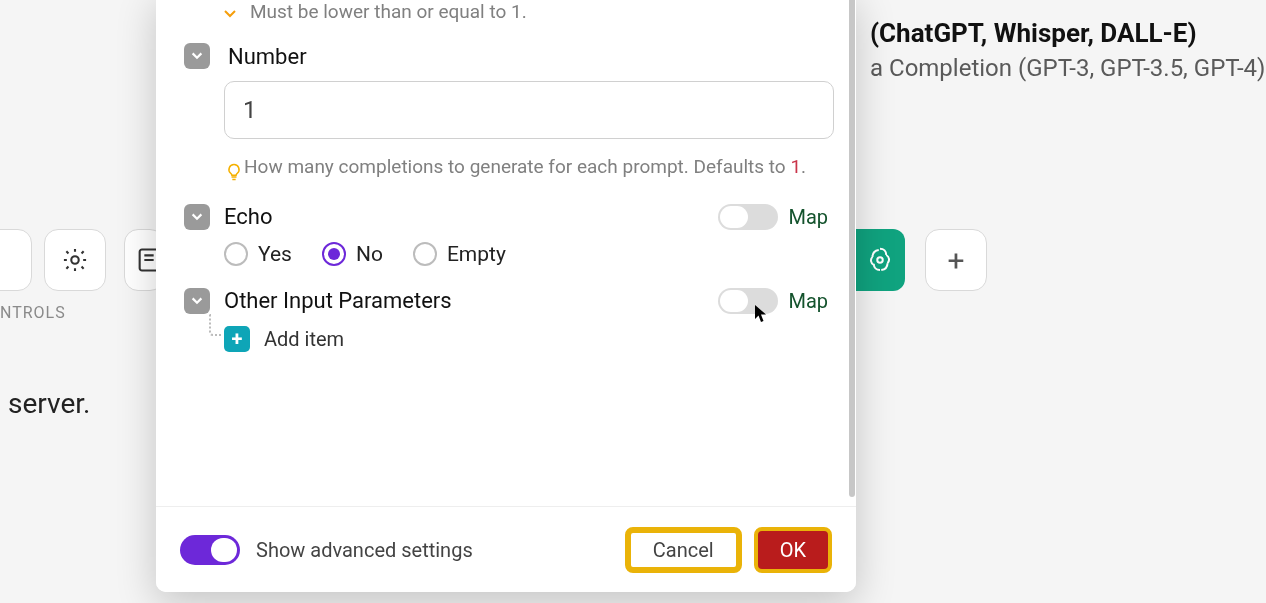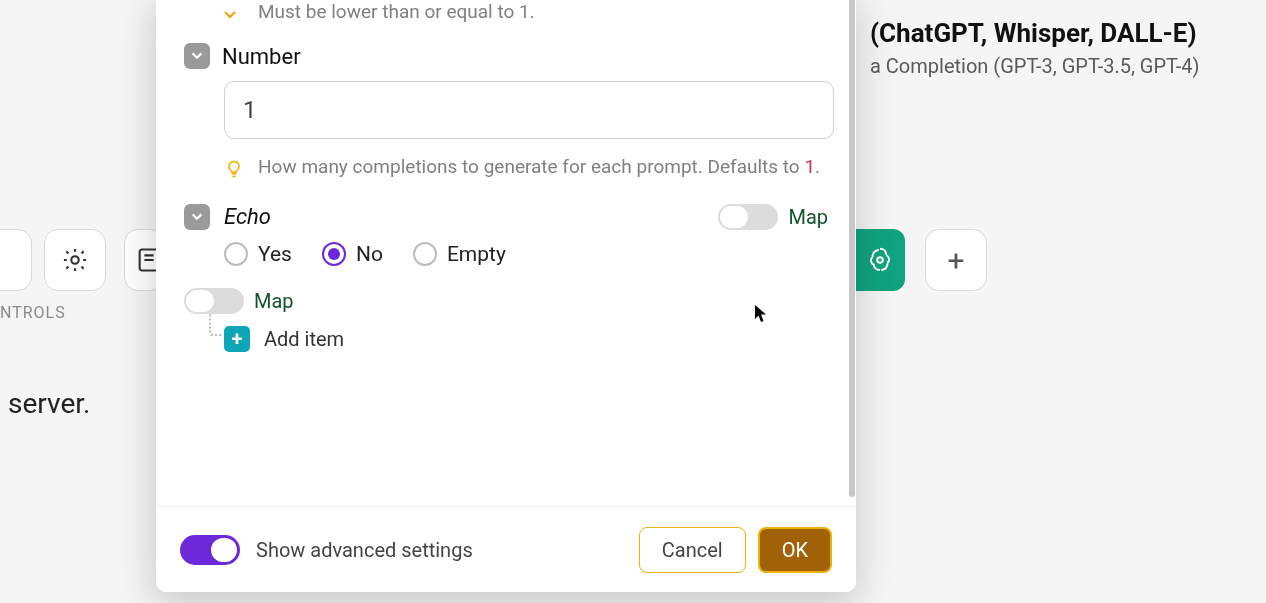--- a/index.html
+++ b/index.html
@@ -17,21 +17,21 @@
     top: 18px;
     left: 870px;
     font-size: 26px;
     font-weight: 700;
     color: #111;
   }
   .bg-subtitle {
     position: absolute;
     top: 54px;
     left: 870px;
-    font-size: 20px;
+    font-size: 24px;
     color: #5a5a5a;
   }
   .bg-square {
     position: absolute;
     width: 62px;
     height: 62px;
     background: #fff;
     border: 1px solid #d9d9d9;
     border-radius: 14px;
     display: flex;
@@ -108,42 +108,42 @@
     right: 1px;
     top: 0;
     width: 6px;
     height: 507px;
     background: rgba(0,0,0,0.22);
     border-radius: 3px;
   }
 
   .hint-row {
     display: flex;
-    align-items: flex-end;
-    gap: 20px;
+    align-items: center;
+    gap: 12px;
     margin-bottom: 20px;
     padding-left: 38px;
   }
   .hint-row .chev {
     width:16px; height:16px; color:#f59e0b; flex-shrink:0; margin-top:4px;
   }
   .hint-row .txt {
     font-size: 19px;
     color: #808080;
   }
 
   .field-block { margin-bottom: 22px; }
   .field-header {
     display: flex;
     align-items: center;
-    gap: 12px;
+    gap: 18px;
     margin-bottom: 12px;
   }
   .field-header.with-right { justify-content: space-between; }
-  .header-left { display:flex; align-items:center; gap:14px;font-style:italic; }
+  .header-left { display:flex; align-items:center; gap:14px; }
   .collapse-box {
     width: 26px;
     height: 26px;
     background: #9a9a9a;
     border-radius: 6px;
     display: flex;
     align-items: center;
     justify-content: center;
     flex-shrink: 0;
   }
@@ -177,22 +177,21 @@
     border: 1px solid #d0d0d0;
     border-radius: 10px;
     font-size: 24px;
     padding: 0 18px;
     color: #444;
     background:#fff;
   }
 
   .help-row {
     display:flex;
-    align-items:center;
-    gap:14px;
+    align-items:flex-end;
     margin: 14px 0 0 40px;
     max-width: 600px;
   }
   .bulb-icon { width:20px; height:20px; flex-shrink:0; margin-top:3px; color:#f5b100; }
   .help-text { font-size:19px; color:#808080; line-height:1.5; }
   .help-text .code-val { color:#c9344a; }
 
   .radio-row {
     display:flex;
     gap: 30px;
@@ -273,26 +272,26 @@
   .btn {
     height:46px;
     padding: 0 22px;
     border-radius:8px;
     font-size:20px;
     display:flex; align-items:center; justify-content:center;
     cursor:pointer;
   }
   .btn-cancel {
     background:#fff;
-    border:1px solid #eab308;
+    border:6px solid #eab308;
     color:#444;
   }
   .btn-ok {
-    background:#a16207;
-    border:2px solid #eab308;
+    background:#b91c1c;
+    border:4px solid #eab308;
     color:#fff;
   }
 
   .cursor {
     position:absolute;
     top:314px; left:598px;
     width:14px; height:20px;
     pointer-events:none;
   }
 </style>
@@ -386,20 +385,28 @@
           </div>
           <div class="radio-item">
             <div class="radio-circle"></div>
             <span class="radio-label">Empty</span>
           </div>
         </div>
       </div>
 
       <div class="field-block" style="margin-bottom:6px;">
         <div class="field-header with-right">
+          <div class="header-left">
+            <div class="collapse-box">
+              <svg viewBox="0 0 16 16" fill="none" stroke="#fff" stroke-width="2.5">
+                  <path d="M3 5l5 5 5-5"></path>
+                </svg>
+            </div>
+            <div class="field-label">Other Input Parameters</div>
+          </div>
           <div class="map-group">
             <div class="pill-toggle"></div>
             <span class="map-label">Map</span>
           </div>
         </div>
         <div class="add-item-row">
           <div class="tree-line"></div>
           <div class="add-plus">+</div>
           <span class="add-label">Add item</span>
         </div>

